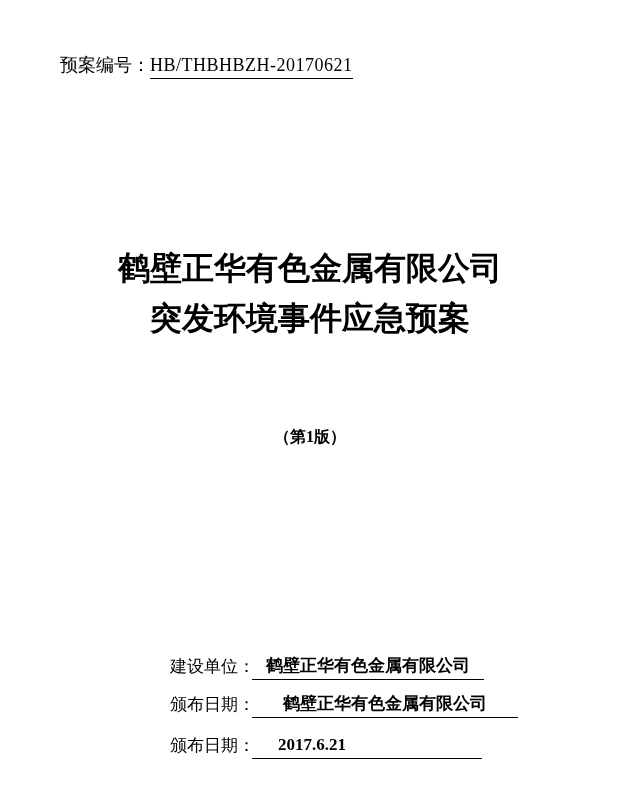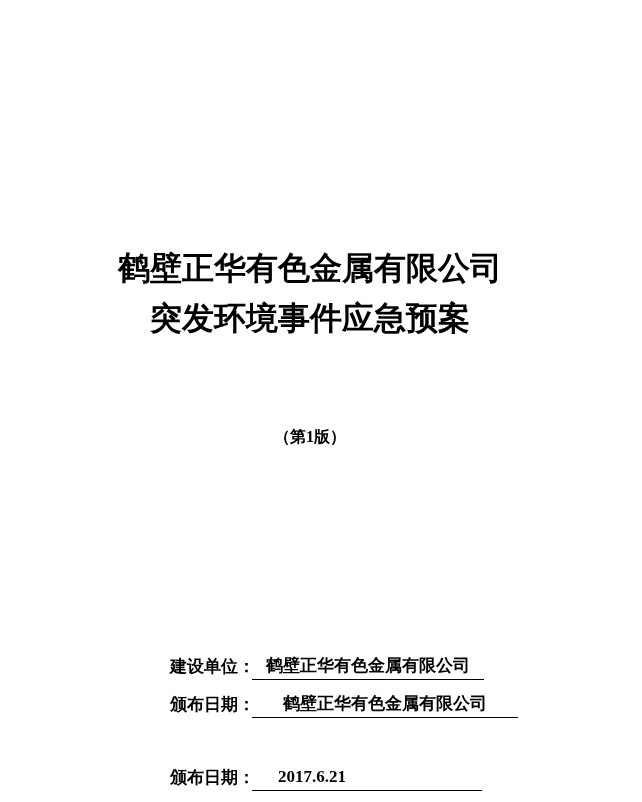--- a/index.html
+++ b/index.html
@@ -64,42 +64,45 @@
   .info-row {
     position: absolute;
     left: 170px;
     white-space: nowrap;
     font-size: 17px;
     line-height: 26px;
   }
   .info-row .label {
     display: inline-block;
     width: 82px;
-    font-weight: bold;
+    font-weight: normal;
     vertical-align: bottom;
   }
   .info-row .value {
     display: inline-block;
     border-bottom: 1px solid #000000;
     font-weight: bold;
     vertical-align: bottom;
     box-sizing: border-box;
   }
   .info-row-0 { top: 653px; }
   .info-row-1 { top: 691px; }
-  .info-row-2 { top: 764px; }
+  .info-row-2 { top: 732px; }
   .info-row-0 .value { width: 232px; text-align: center; }
   .info-row-1 .value { width: 266px; text-align: center; }
   .info-row-2 .value { width: 230px; text-align: left; padding-left: 26px; }
 </style>
 </head>
 <body>
 
 <div class="page">
 
+  <div class="plan-number">
+    <span>预案编号：</span><span class="code">HB/THBHBZH-20170621</span>
+  </div>
 
   <div class="title-block">
     <div class="title-line">鹤壁正华有色金属有限公司</div>
     <div class="title-line">突发环境事件应急预案</div>
   </div>
 
   <div class="version-line">（第1版）</div>
 
   <div class="info-row info-row-0">
     <span class="label">建设单位：</span><span class="value">鹤壁正华有色金属有限公司</span>

